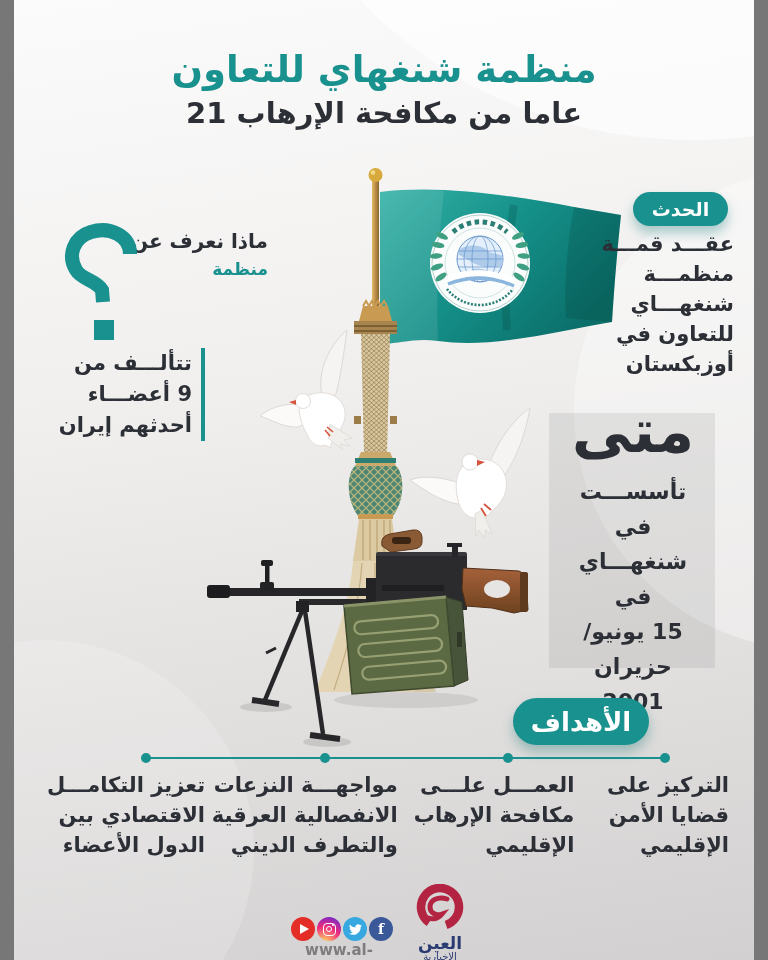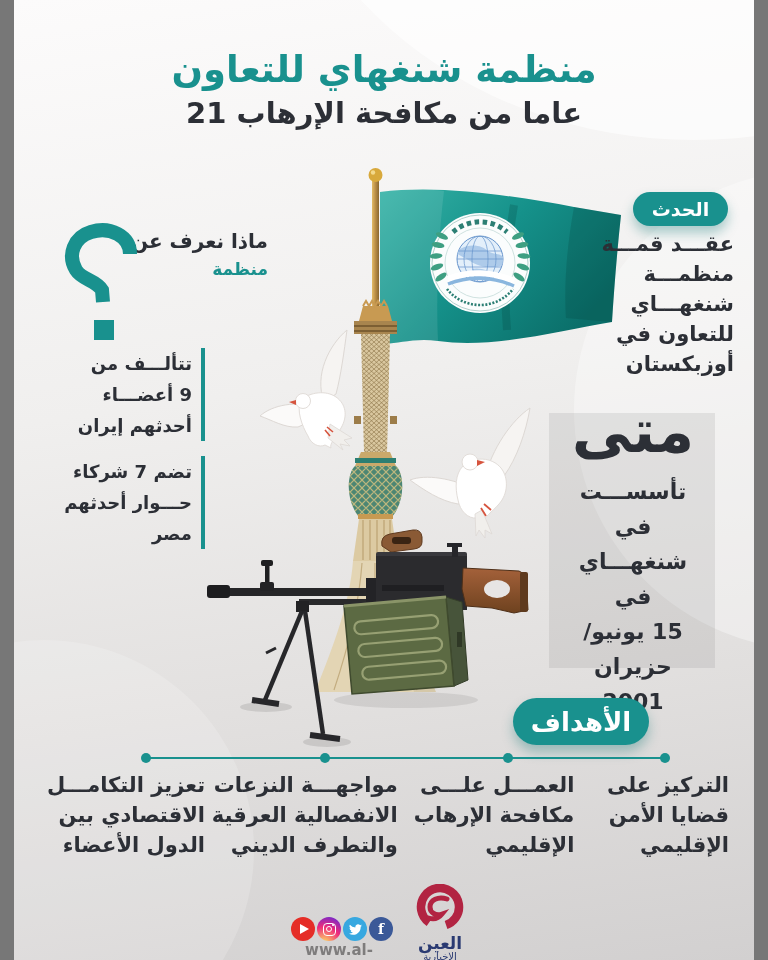--- a/index.html
+++ b/index.html
@@ -31,21 +31,21 @@
   .event-text{right:20px;top:229px;width:152px;direction:rtl;text-align:right;
     font-size:21px;font-weight:800;color:var(--ink);line-height:30px}
   
   .question{left:38px;top:229px;width:216px;direction:rtl;text-align:right}
   .q1{font-size:20px;font-weight:800;color:var(--ink);line-height:25px}
   .q2{font-size:17px;font-weight:800;color:var(--accent);line-height:23px;margin-top:4px}
   .q3{font-size:33px;font-weight:800;color:var(--accent);line-height:38px}
   .qmark{position:absolute;left:44px;top:222px;z-index:3}
   
   .fact{position:absolute;right:549px;direction:rtl;text-align:right;border-right:4px solid var(--accent);
-    padding-right:9px;width:162px;font-size:18px;font-weight:800;color:var(--ink);line-height:31px}
+    padding-right:9px;width:162px;font-size:21px;font-weight:800;color:var(--ink);line-height:31px}
   .fact1{top:348px}.fact2{top:456px}
   
   .when{left:545px;top:400px;width:148px;direction:rtl;text-align:center}
   .w1{font-size:60px;font-weight:800;color:var(--ink);line-height:62px;letter-spacing:-1px}
   .w2{font-size:25px;font-weight:800;color:var(--accent);line-height:27px}
   .w3{margin-top:12px;font-size:22px;font-weight:800;color:var(--ink);line-height:35px}
   
   .tline{position:absolute;left:132px;top:757px;width:519px;height:2px;background:var(--accent);z-index:3}
   .tdot{position:absolute;top:753px;width:10px;height:10px;border-radius:50%;background:var(--accent);z-index:3}
   .goals-row{left:25px;right:25px;top:770px;display:flex;justify-content:space-between;direction:rtl}
@@ -257,25 +257,20 @@
   <svg class="qmark" width="80" height="130" viewBox="0 0 80 130">
     <path d="M72,32 C72,14 52,4 33,10 C16,15 9,33 18,48 C24,58 38,58 44,68 L45,80" fill="none" stroke="#19918e" stroke-width="14"></path>
     <rect x="36" y="98" width="20" height="20" fill="#19918e"></rect>
   </svg>
 
   <div class="txt fact fact1">
     <div class="pre">تتألـــف من
 9 أعضـــاء
 أحدثهم إيران</div>
   </div>
-  <div class="txt fact fact2">
-    <div class="pre">تضم 7 شركاء
-حـــوار أحدثهم
-مصر</div>
-  </div>
 
   <section class="txt when">
     <div class="w1">متى</div>
     <div class="w3 pre">تأسســـت في
 شنغهـــاي في
 15 يونيو/حزيران
 2001</div>
   </section>
 
   <div class="badge badge-lg txt">الأهداف</div>

